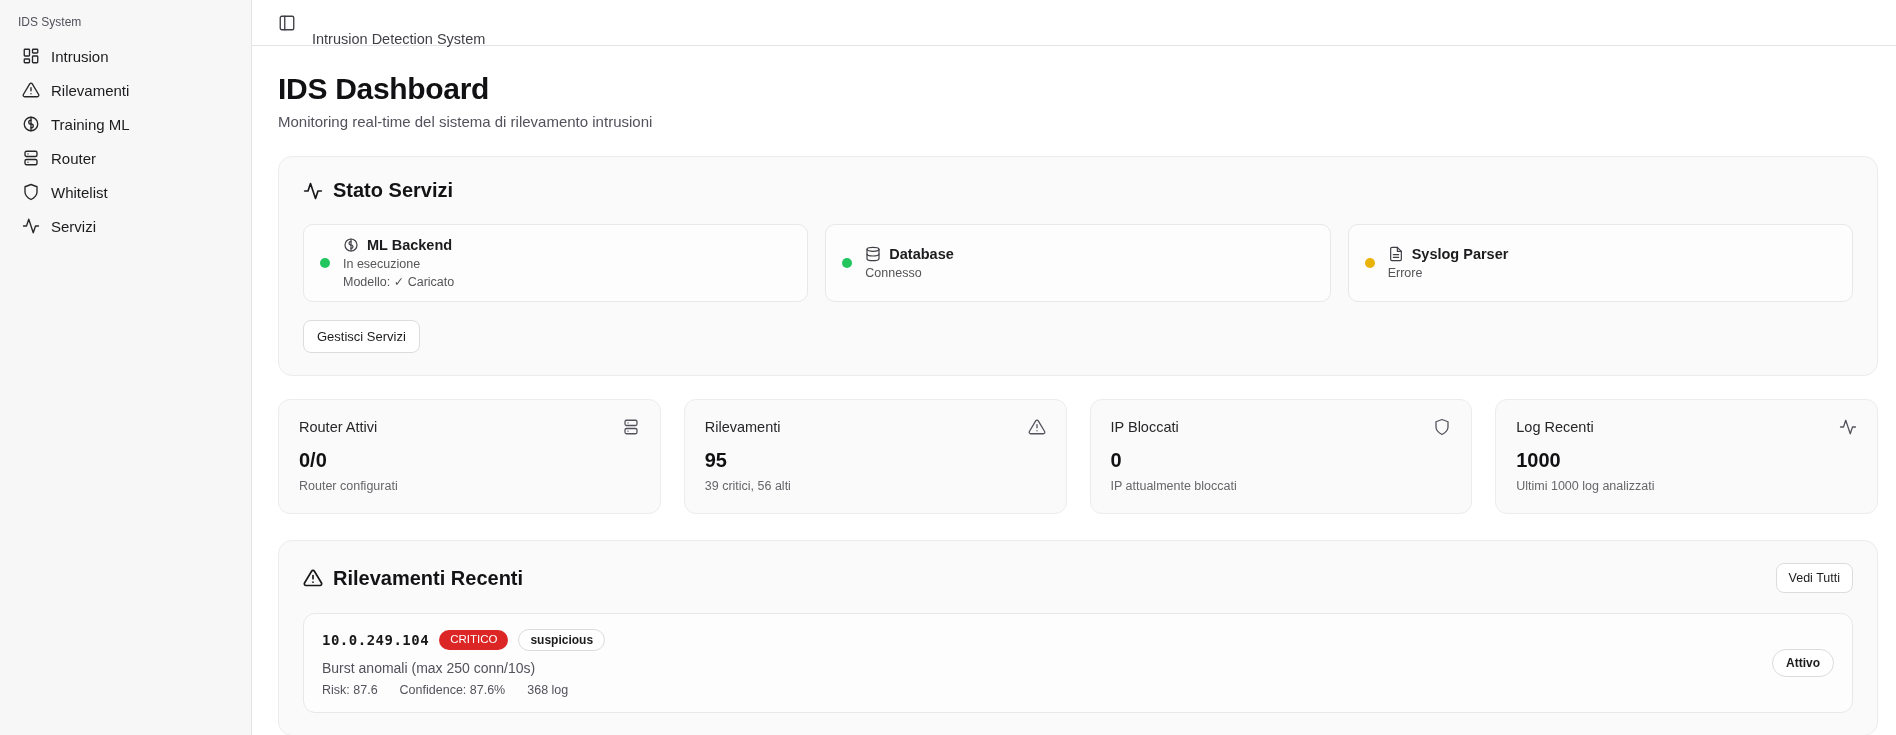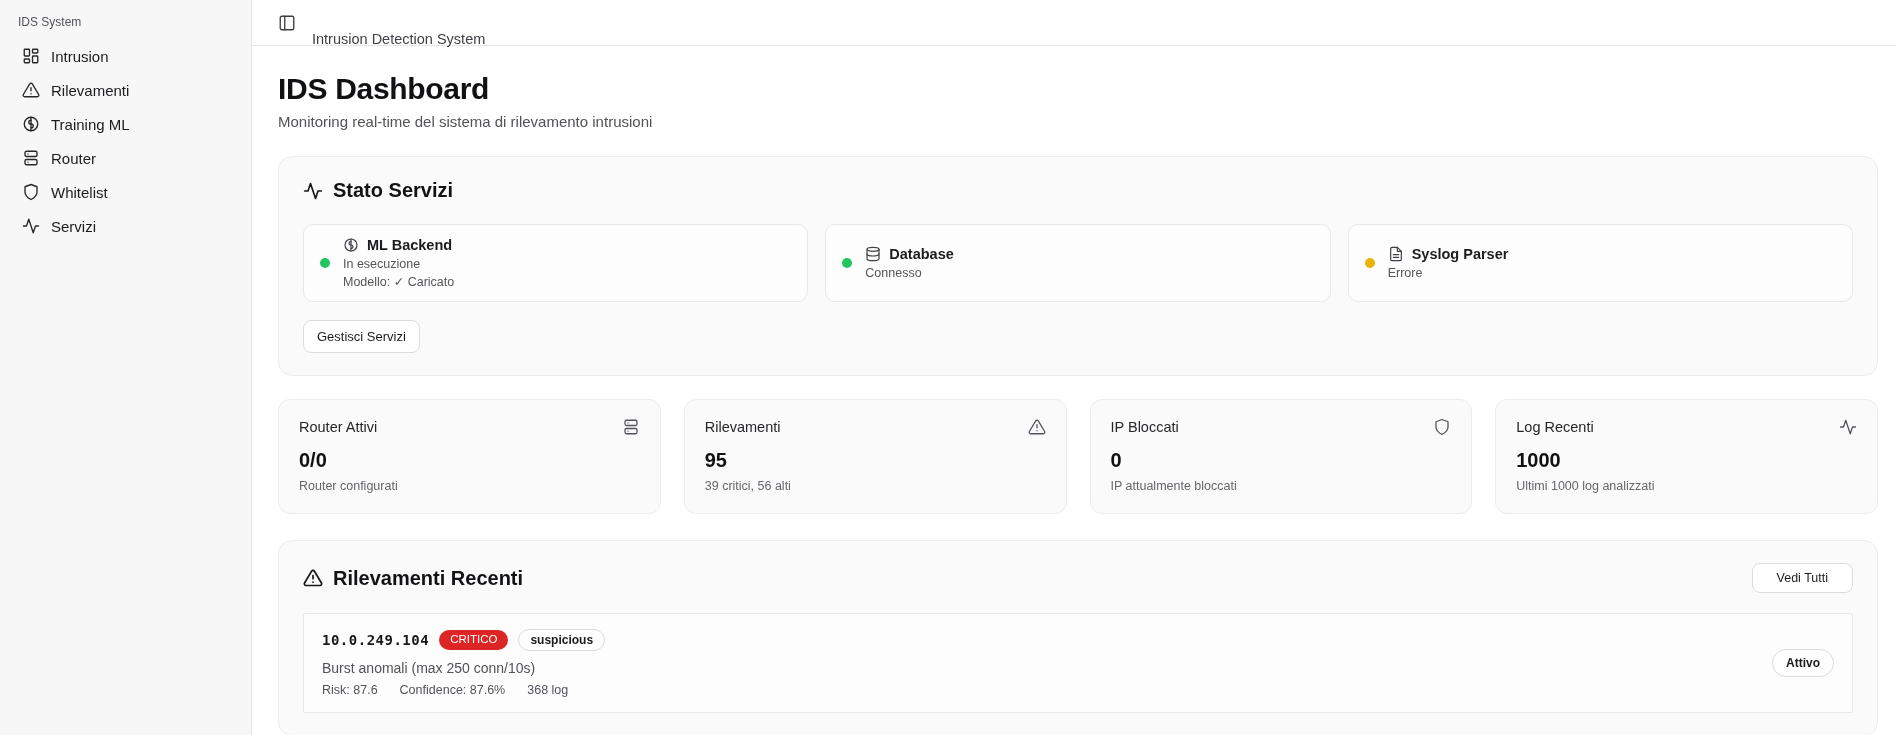--- a/index.html
+++ b/index.html
@@ -84,21 +84,21 @@
   .btn {
     display: inline-block;
     background: #ffffff;
     border: 1px solid #dcdcdf;
     border-radius: 8px;
     font-size: 13px; font-weight: 500; color: #1c1c1f;
     padding: 8px 13px;
     cursor: pointer;
     font-family: "Liberation Sans", sans-serif;
   }
-  .btn-small { font-size: 12.5px; padding: 7px 24px; }
+  .btn-small { font-size: 12.5px; padding: 7px 12px; }
   .manage-btn-row { margin-top: 18px; }
 
   
   .stats-grid {
     margin-top: 23px;
     display: grid; grid-template-columns: repeat(4, 1fr); gap: 23px;
   }
   .stat-card {
     background: #fafafa;
     border: 1px solid #ececec;
@@ -109,21 +109,21 @@
   .stat-label { font-size: 14.5px; font-weight: 500; color: #27272a; }
   .stat-head .icon { color: #52525b; }
   .stat-value { font-size: 20px; font-weight: 700; color: #111113; margin-top: 13px; }
   .stat-sub { font-size: 12.5px; color: #66666b; margin-top: 7px; }
 
   
   .detection-card {
     margin-top: 20px;
     background: #fdfdfd;
     border: 1px solid #e8e8e8;
-    border-radius: 2px;
+    border-radius: 12px;
     padding: 15px 18px;
     display: flex; align-items: center; justify-content: space-between;
   }
   .det-left { display: flex; flex-direction: column; }
   .det-row1 { display: flex; align-items: center; gap: 10px; }
   .det-ip {
     font-family: "DejaVu Sans Mono", "Liberation Mono", monospace;
     font-size: 14px; font-weight: 700; color: #18181b; letter-spacing: 0.5px;
   }
   .pill {

